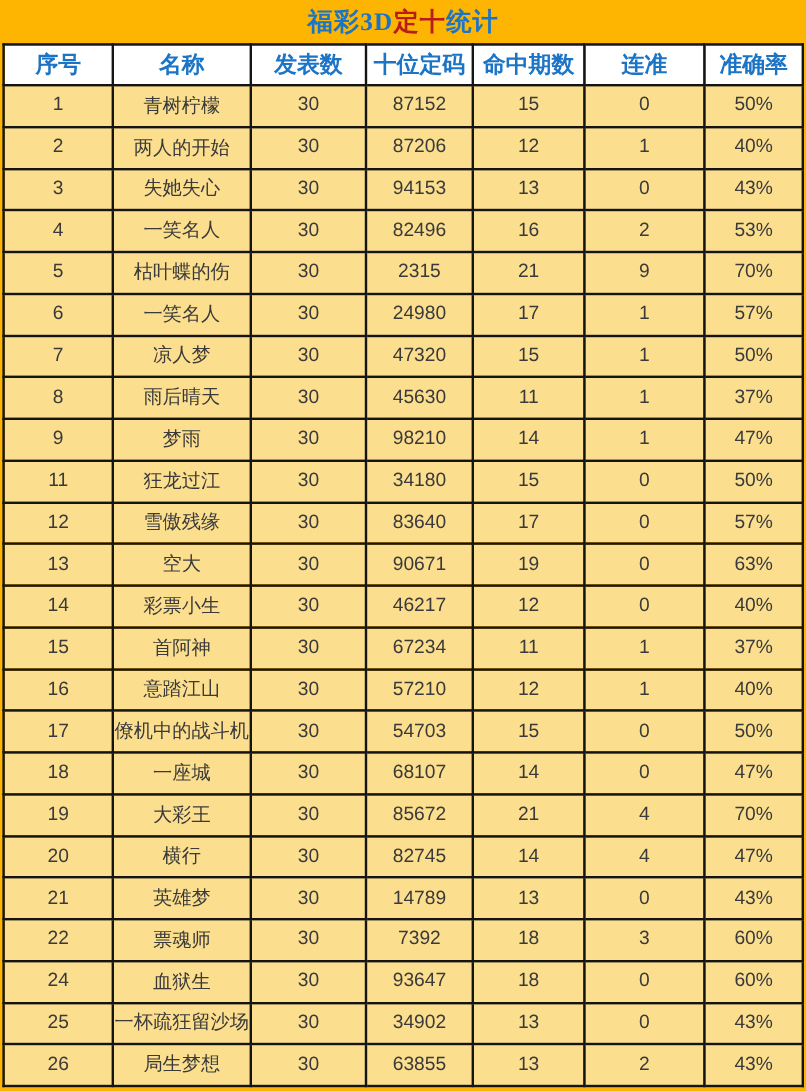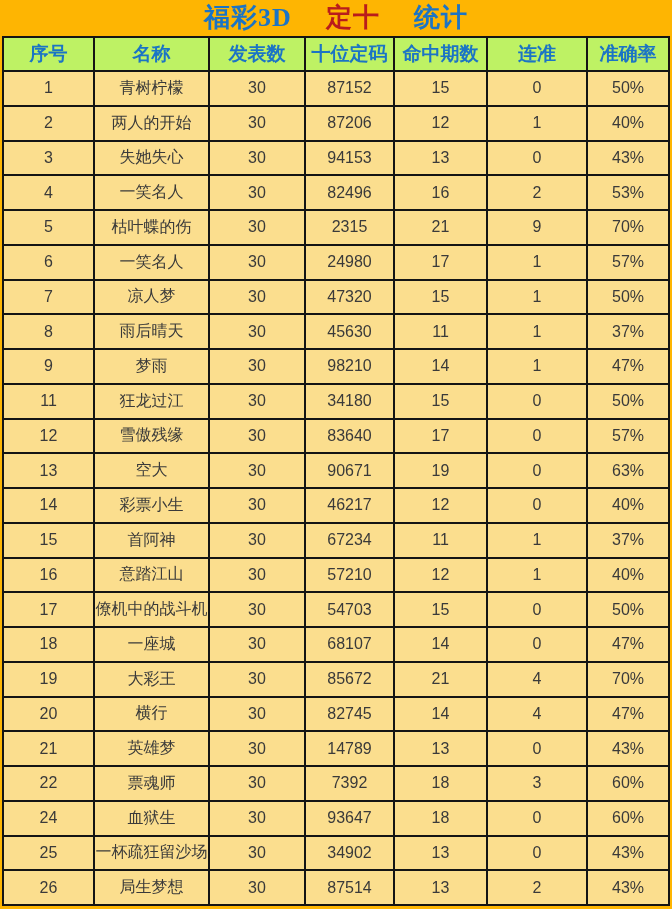--- a/index.html
+++ b/index.html
@@ -8,24 +8,23 @@
     background:#FEB502;
     font-family:"Liberation Sans", sans-serif;
     overflow:hidden;
     position:relative;
   }
   .title-bar{
     height:36px;
     display:flex;align-items:center;justify-content:center;
     font-family:"Liberation Serif", serif;
     font-weight:bold;
-    font-size:26px;
+    font-size:21px;
     line-height:36px;
     letter-spacing:1px;
-    gap:34px;
   }
   .title-blue{color:#1B74C5;}
   .title-red{color:#b91c1c;}
   .table-wrap{
     position:absolute;
     left:2px;right:4px;top:36px;bottom:3px;
   }
   table.stats{
     width:100%;height:100%;
     border-collapse:collapse;
@@ -33,21 +32,21 @@
   }
   table.stats th, table.stats td{
     border:2px solid #141414;
     text-align:center;
     vertical-align:middle;
     padding:0;
     overflow:hidden;
     white-space:nowrap;
   }
   table.stats th{
-    background:#bef264;
+    background:#ffffff;
     color:#1B74C5;
     font-family:"Liberation Serif", serif;
     font-weight:bold;
     font-size:19px;
     height:32px;
   }
   table.stats td{
     background:#FBDE8E;
     color:#3A3A3A;
     font-size:16px;
@@ -289,20 +288,20 @@
           <td>30</td>
           <td>34902</td>
           <td>13</td>
           <td>0</td>
           <td>43%</td>
         </tr>
         <tr>
           <td>26</td>
           <td>局生梦想</td>
           <td>30</td>
-          <td>87514</td>
+          <td>63855</td>
           <td>13</td>
           <td>2</td>
           <td>43%</td>
         </tr>
       </tbody>
   </table>
 </div>
 
 </body></html>

